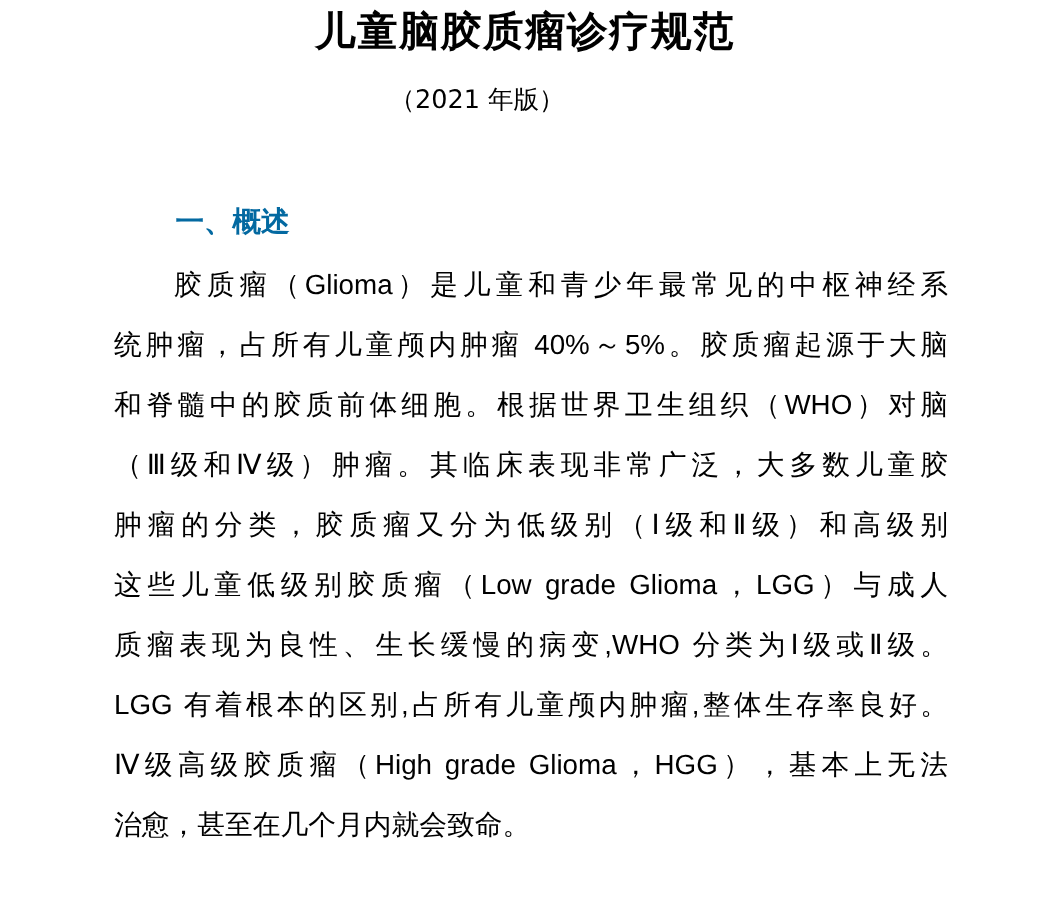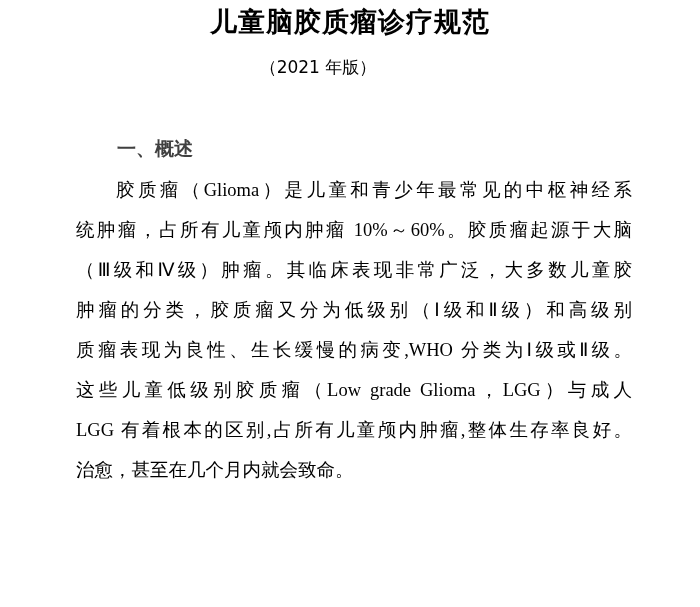--- a/index.html
+++ b/index.html
@@ -9,41 +9,43 @@
       position: absolute; left: 0; width: 700px; top: 4px; text-align: center;
       font-family: "DejaVu Sans", sans-serif; font-weight: bold; font-size: 27px;
       letter-spacing: 1px; line-height: 36px; color: #000;
     }
     .subtitle {
       position: absolute; left: 0; width: 636px; top: 54px; text-align: center;
       font-family: "DejaVu Sans", sans-serif; font-size: 17px; line-height: 26px; color: #000;
     }
     .heading {
       position: absolute; left: 117px; top: 134px;
-      font-family: "DejaVu Sans", sans-serif; font-weight: bold; font-size: 19px; line-height: 28px; color: #404040;
+      font-family: "DejaVu Sans", sans-serif; font-weight: bold; font-size: 19px; line-height: 28px; color: #0369a1;
     }
     .body-lines { position: absolute; left: 76px; top: 170px; width: 556px; }
     .line {
       height: 40px; line-height: 40px; white-space: nowrap;
-      font-family: Liberation Serif, serif; font-size: 18.5px; color: #000;
+      font-family: Liberation Sans, sans-serif; font-size: 18.5px; color: #000;
       text-align: justify; text-align-last: justify;
     }
     .line.indent { padding-left: 40px; }
     .line.last { text-align-last: left; }
   </style>
 </head>
 <body>
 
 <div class="page">
   <div class="title">儿童脑胶质瘤诊疗规范</div>
   <div class="subtitle">（2021 年版）</div>
   <div class="heading">一、概述</div>
   <div class="body-lines">
     <div class="line indent">胶质瘤（Glioma）是儿童和青少年最常见的中枢神经系</div>
-    <div class="line">统肿瘤，占所有儿童颅内肿瘤 10%～60%。胶质瘤起源于大脑</div>
+    <div class="line">统肿瘤，占所有儿童颅内肿瘤 40%～5%。胶质瘤起源于大脑</div>
+    <div class="line">和脊髓中的胶质前体细胞。根据世界卫生组织（WHO）对脑</div>
     <div class="line">（Ⅲ级和Ⅳ级）肿瘤。其临床表现非常广泛，大多数儿童胶</div>
     <div class="line">肿瘤的分类，胶质瘤又分为低级别（Ⅰ级和Ⅱ级）和高级别</div>
+    <div class="line">这些儿童低级别胶质瘤（Low grade Glioma，LGG）与成人</div>
     <div class="line">质瘤表现为良性、生长缓慢的病变,WHO 分类为Ⅰ级或Ⅱ级。</div>
-    <div class="line">这些儿童低级别胶质瘤（Low grade Glioma，LGG）与成人</div>
     <div class="line">LGG 有着根本的区别,占所有儿童颅内肿瘤,整体生存率良好。</div>
+    <div class="line">Ⅳ级高级胶质瘤（High grade Glioma，HGG），基本上无法</div>
     <div class="line last">治愈，甚至在几个月内就会致命。</div>
   </div>
 </div>
 
 </body></html>

